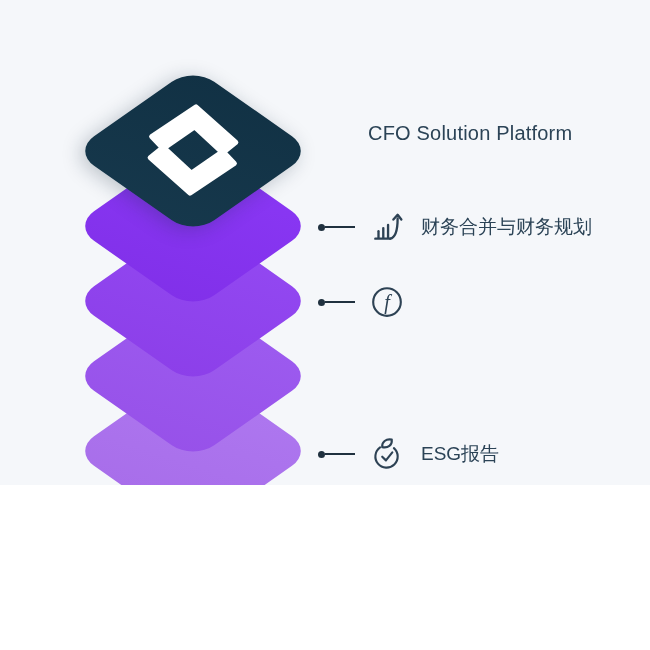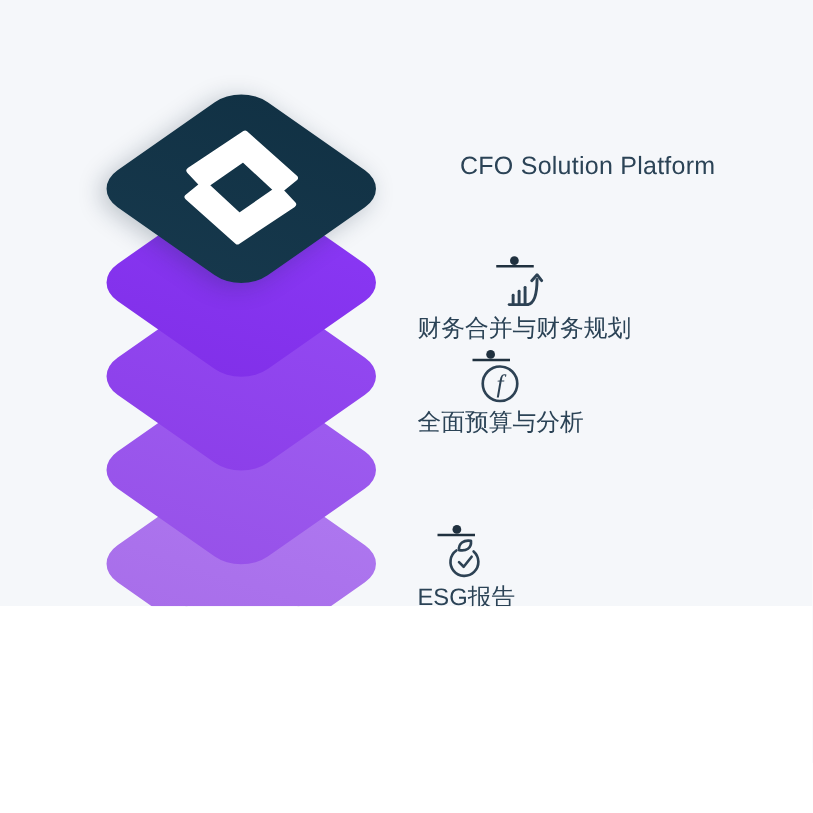--- a/index.html
+++ b/index.html
@@ -48,26 +48,25 @@
     letter-spacing:.2px;
     white-space:nowrap;
   }
   .row{
     position:absolute;
     left:318px;
     height:44px;
     display:flex;
     align-items:center;
     white-space:nowrap;
-    flex-direction:column;
   }
   .row-1{ top:205px; }
   .row-2{ top:280px; }
   .row-3{ top:355px; }
-  .row-4{ top:420px; }
+  .row-4{ top:432px; }
   .dot{
     width:7px;height:7px;border-radius:50%;
     background:#20313f;
     flex:none;
   }
   .line{
     width:30px;height:2px;
     background:#20313f;
     flex:none;
   }
@@ -124,21 +123,20 @@
 
   <div class="row row-2">
     <span class="dot"></span>
     <span class="line"></span>
     <span class="row-icon">
       <svg width="34" height="34" viewBox="0 0 32 32">
         <circle cx="16" cy="16" r="13" fill="none" stroke="#2d4254" stroke-width="2"></circle>
         <text x="16" y="22.5" text-anchor="middle" font-family="Liberation Serif, serif" font-style="italic" font-size="19" fill="#2d4254">f</text>
       </svg>
     </span>
-    <span class="row-label">全面预算与分析</span>
   </div>
 
 
   <div class="row row-4">
     <span class="dot"></span>
     <span class="line"></span>
     <span class="row-icon">
       <svg width="34" height="34" viewBox="0 0 32 32" fill="none" stroke="#2d4254" stroke-width="2" stroke-linecap="round" stroke-linejoin="round">
         <path d="M22.5 10.5 A10.5 10.5 0 1 1 9.5 9.8"></path>
         <path d="M11.5 9.5 C11 4.5 15 1.5 20.5 2.5 C21 8 17 10.5 11.5 9.5 Z"></path>

